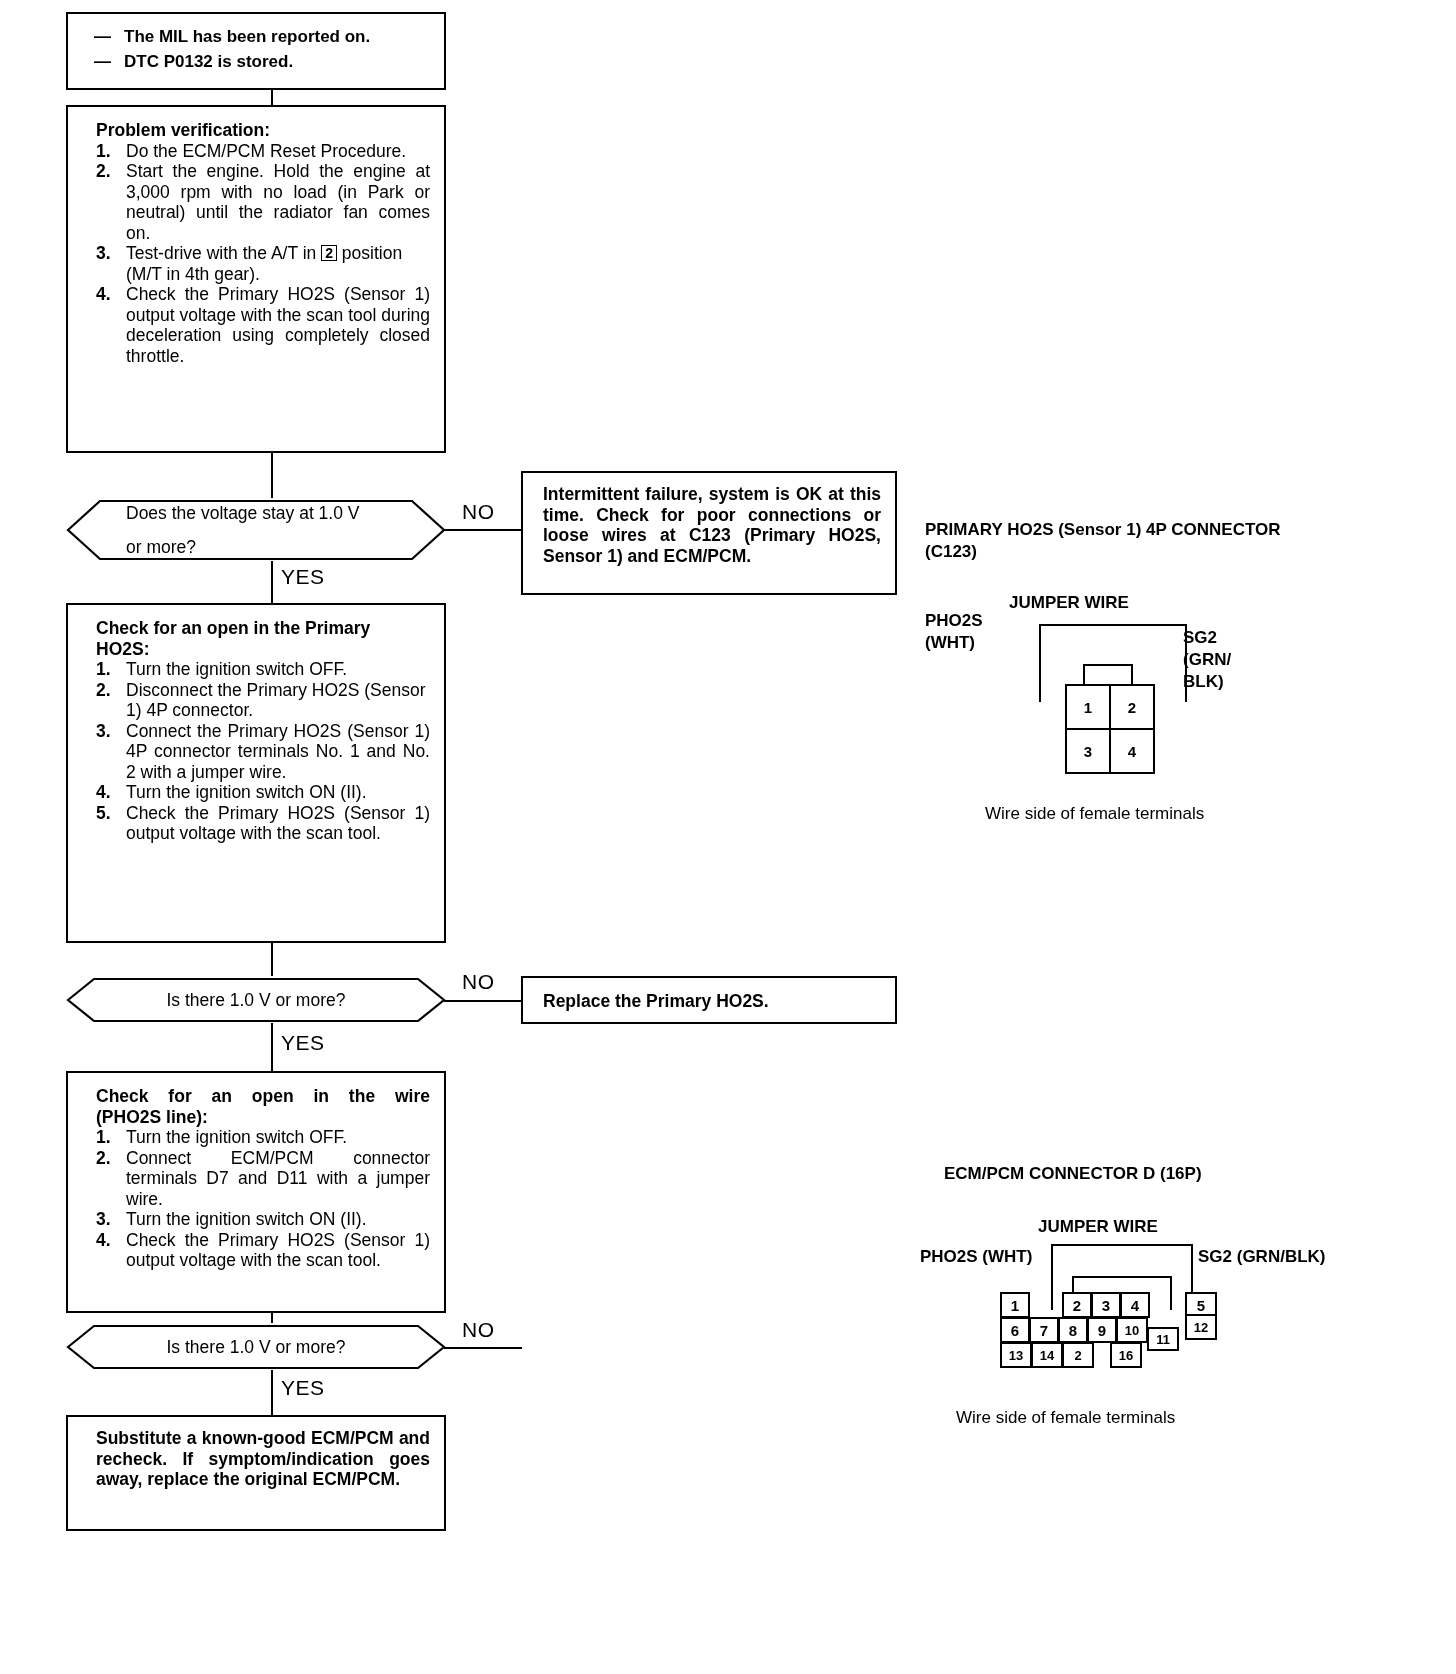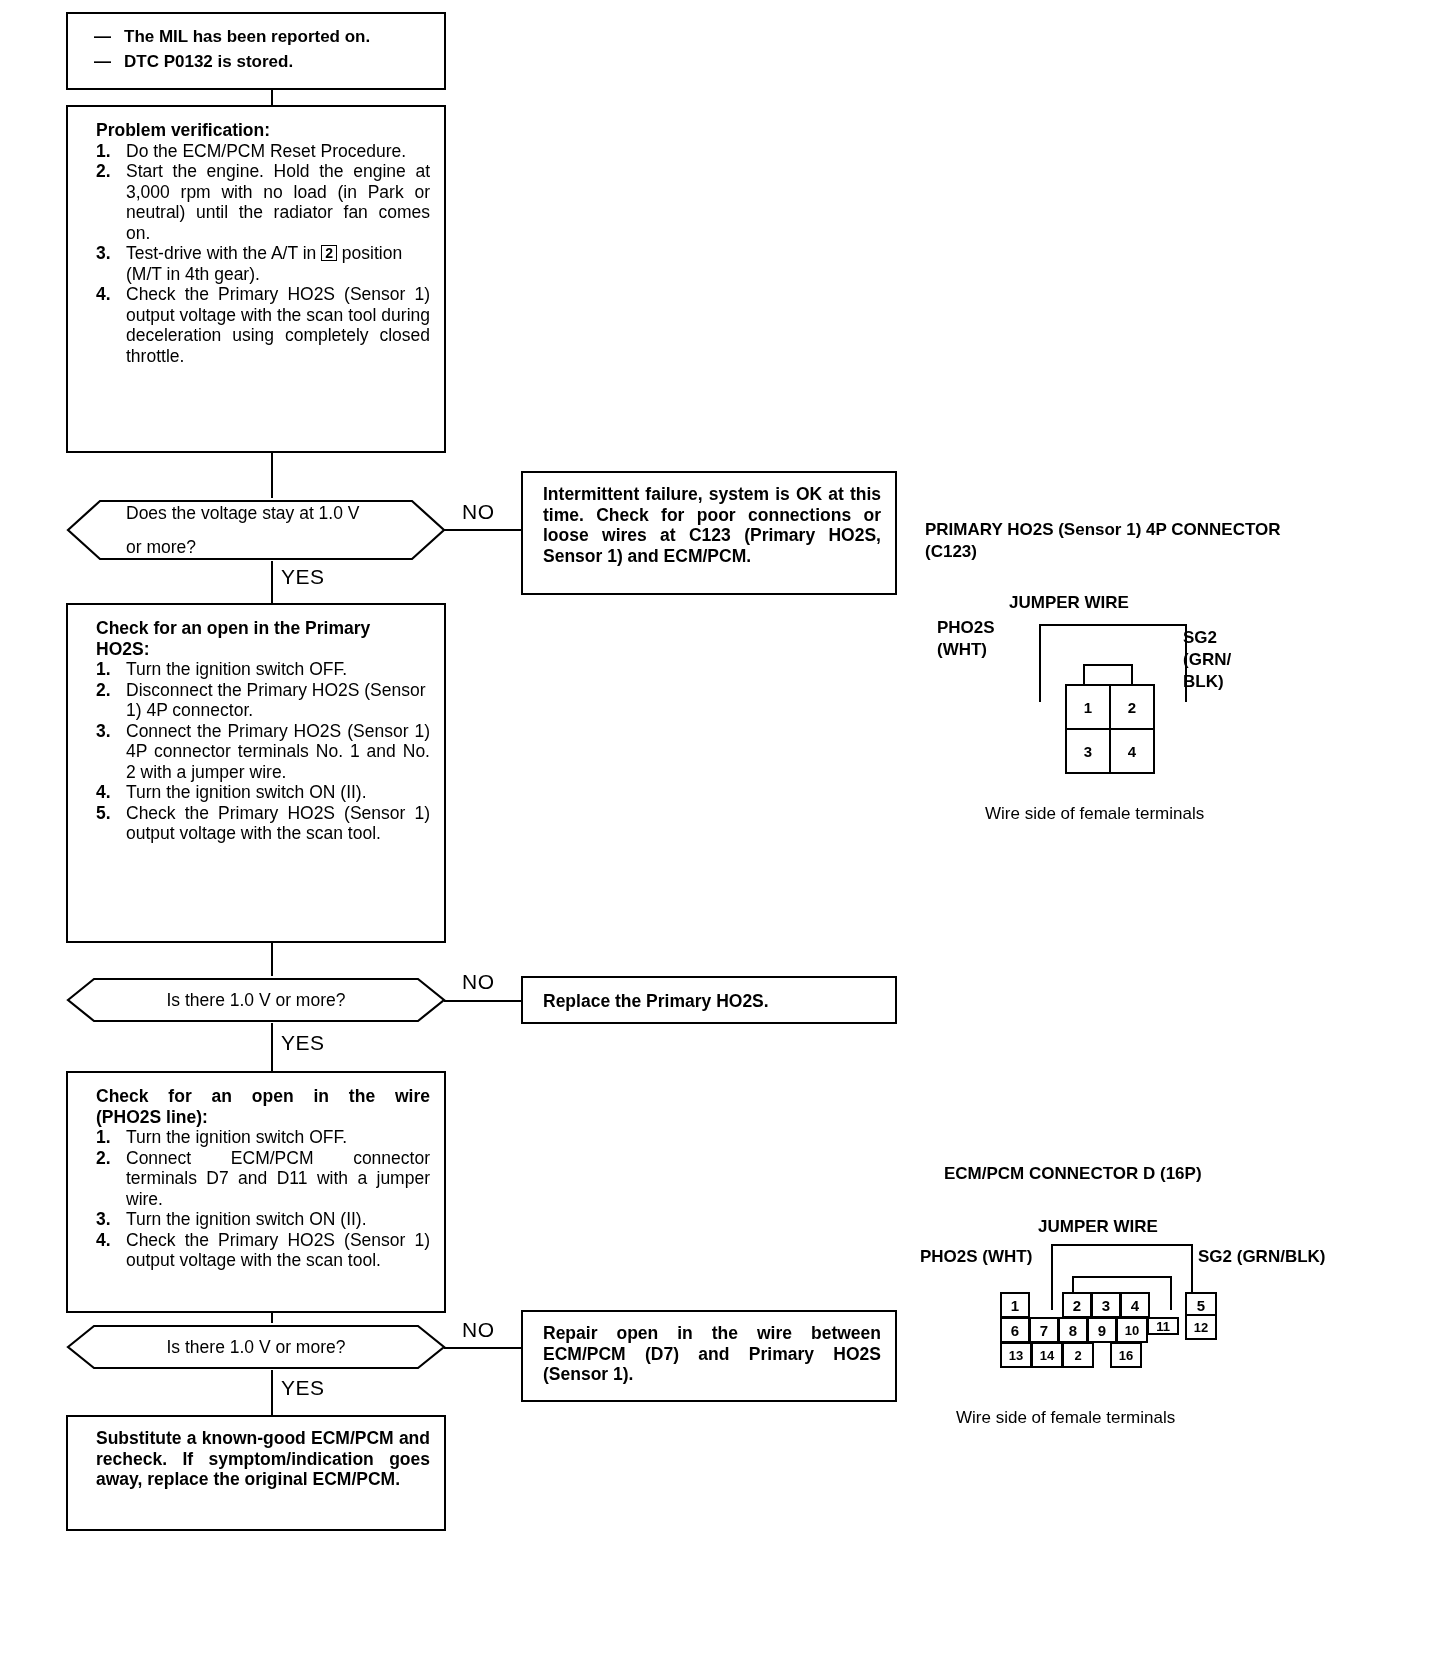--- a/index.html
+++ b/index.html
@@ -136,21 +136,21 @@
 
   <div class="abs" style="left:925px;top:519px;width:500px;">
     <div class="cap">PRIMARY HO2S (Sensor 1) 4P CONNECTOR</div>
     <div class="cap">(C123)</div>
   </div>
 
   <div class="abs" style="left:925px;top:592px;width:500px;height:240px;">
 
     <div class="cap" style="position:absolute;left:84px;top:0px;">JUMPER WIRE</div>
 
-    <div style="position:absolute;left:0px;top:25px;margin-left:12px;">
+    <div style="position:absolute;left:0px;top:18px;">
       <div class="cap">PHO2S</div>
       <div class="cap">(WHT)</div>
     </div>
 
     <div style="position:absolute;left:258px;top:35px;">
       <div class="cap">SG2</div>
       <div class="cap">(GRN/</div>
       <div class="cap">BLK)</div>
     </div>
 
@@ -251,25 +251,20 @@
     <svg width="380" height="48" viewBox="0 0 380 48">
       <polygon points="2,24 28,3 352,3 378,24 352,45 28,45" fill="#fff" stroke="#000" stroke-width="2.2"></polygon>
     </svg>
     <div class="hextext">Is there 1.0 V or more?</div>
   </div>
   <div class="hline" style="left:444px;top:1347px;width:78px;"></div>
   <div class="branchlabel" style="left:462px;top:1318px;">NO</div>
   <div class="vline" style="left:271px;top:1370px;height:45px;"></div>
   <div class="branchlabel" style="left:281px;top:1376px;">YES</div>
 
-  <div class="abs box" style="left:521px;top:1310px;width:376px;height:92px;">
-    <div class="inner" style="padding:11px 14px 8px 20px;">
-      <div class="ttl just">Repair open in the wire between ECM/PCM (D7) and Primary HO2S (Sensor 1).</div>
-    </div>
-  </div>
 
   <div class="abs box" style="left:66px;top:1415px;width:380px;height:116px;">
     <div class="inner" style="padding:11px 14px 8px 28px;">
       <div class="ttl just">Substitute a known-good ECM/PCM and recheck. If symptom/indication goes away, replace the original ECM/PCM.</div>
     </div>
   </div>
 
   <div class="abs" style="left:944px;top:1163px;width:500px;">
     <div class="cap">ECM/PCM CONNECTOR D (16P)</div>
   </div>
@@ -310,21 +305,21 @@
     </div>
     <div class="cell" style="left:138px;top:101px;width:30px;height:26px;">
       <span>8</span>
     </div>
     <div class="cell" style="left:167px;top:101px;width:30px;height:26px;">
       <span>9</span>
     </div>
     <div class="cell cellsm" style="left:196px;top:101px;width:32px;height:26px;">
       <span>10</span>
     </div>
-    <div class="cell cellsm" style="left:227px;top:101px;width:32px;height:18px;">
+    <div class="cell cellsm" style="left:227px;top:111px;width:32px;height:24px;">
       <span>11</span>
     </div>
     <div class="cell cellsm" style="left:265px;top:98px;width:32px;height:26px;">
       <span>12</span>
     </div>
 
     <div class="cell cellsm" style="left:80px;top:126px;width:32px;height:26px;">
       <span>13</span>
     </div>
     <div class="cell cellsm" style="left:111px;top:126px;width:32px;height:26px;">

